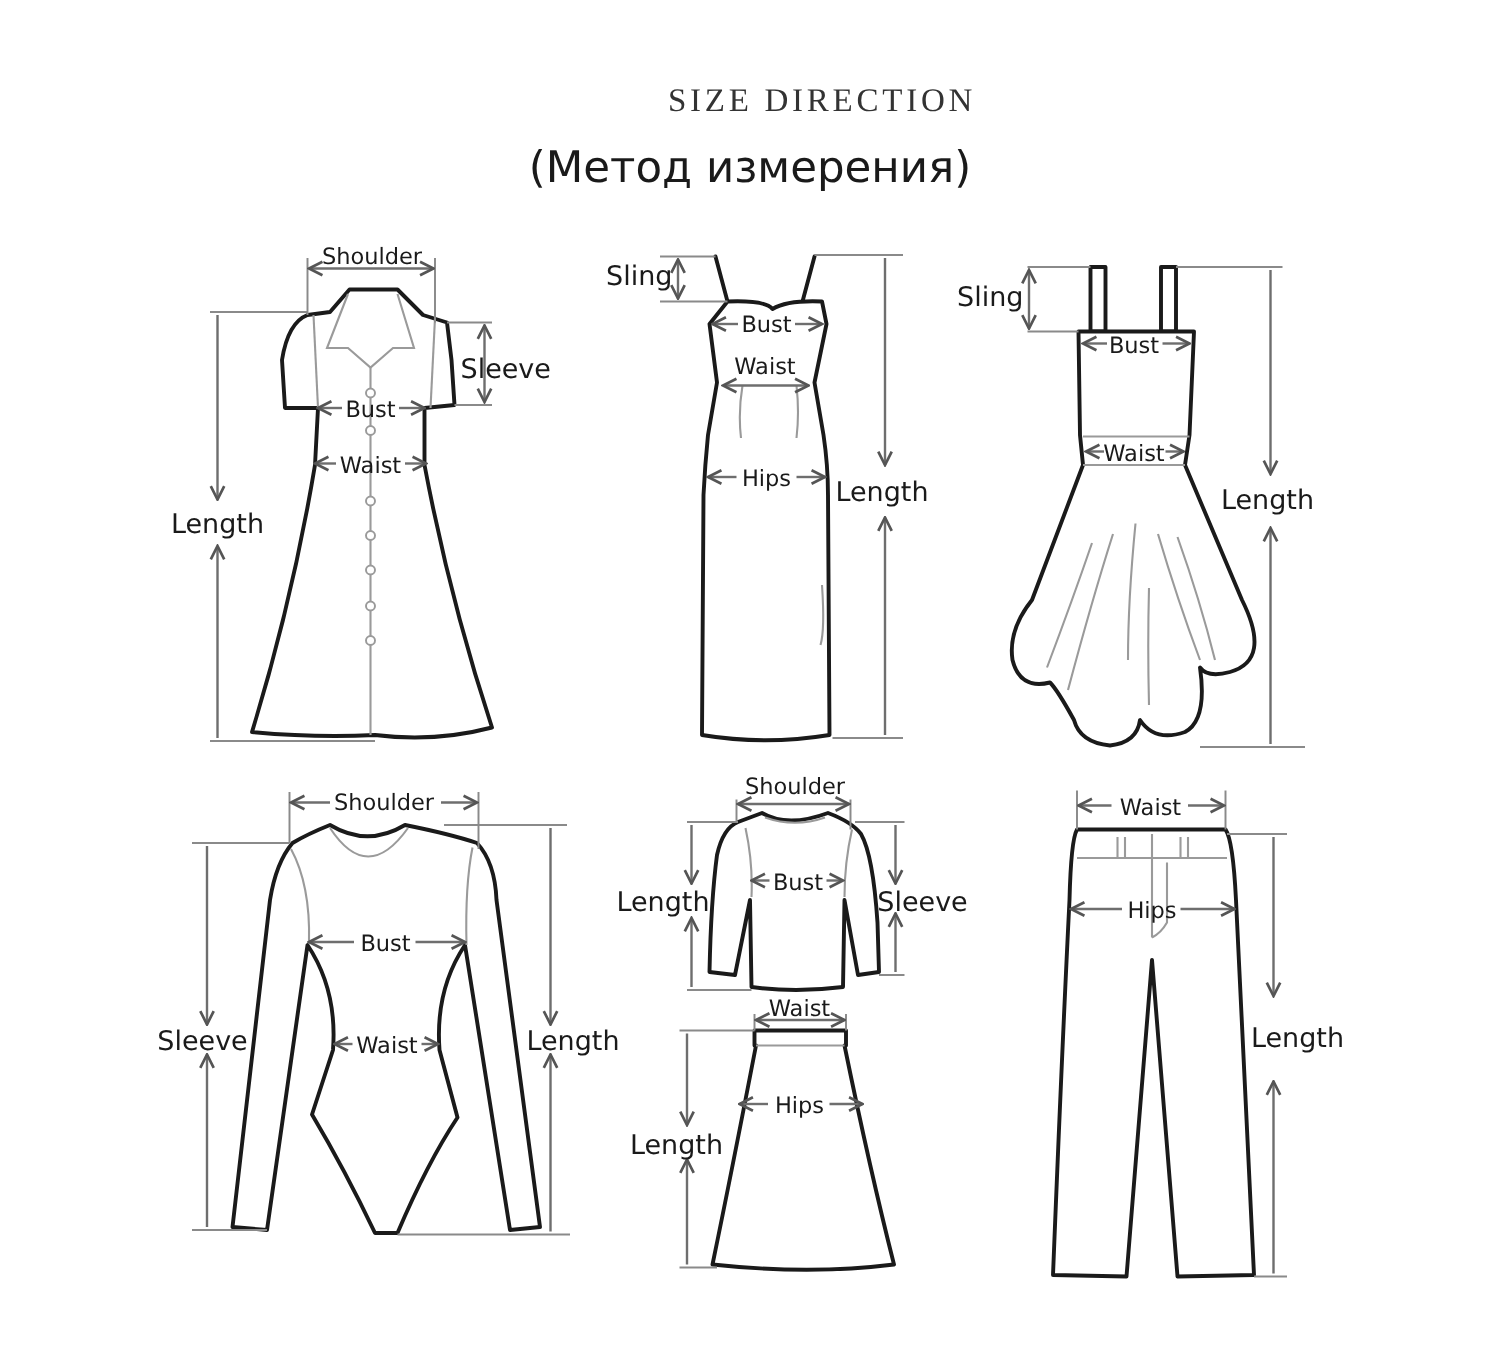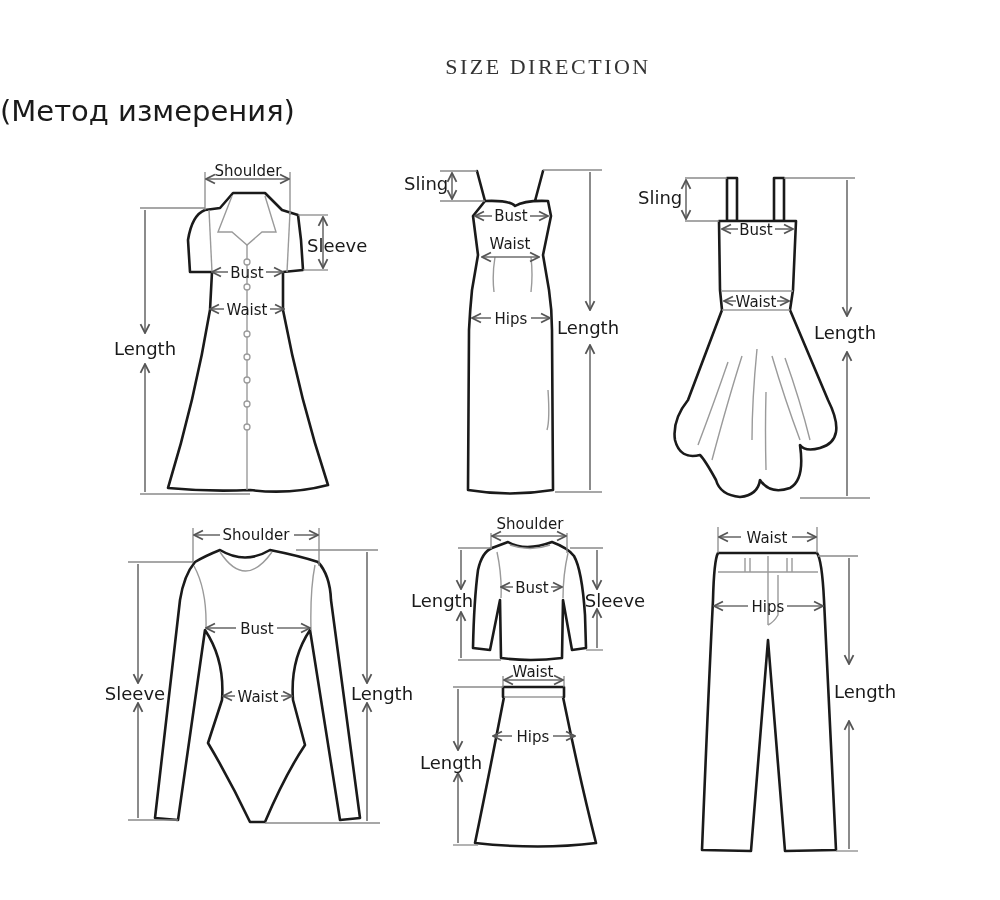--- a/index.html
+++ b/index.html
@@ -1,18 +1,18 @@
 <!DOCTYPE html>
 <html><head>
 <meta charset="utf-8">
 <style>
   html, body { margin:0; padding:0; background:#ffffff; }
   body { width:1000px; height:900px; position:relative; overflow:hidden; font-family:"Liberation Sans", sans-serif; }
   #title { position:absolute; top:54px; left:0; width:1000px; text-align:center; font-family:"Liberation Serif", serif; font-size:22px; letter-spacing:2.5px; color:#333333;padding-left:48px; }
-  #subtitle { position:absolute; top:94px; left:0; width:1000px; text-align:left; font-family:"DejaVu Sans", sans-serif; font-size:29px; color:#1a1a1a; }
+  #subtitle { position:absolute; top:94px; left:0; width:1000px; text-align:center; font-family:"DejaVu Sans", sans-serif; font-size:29px; color:#1a1a1a; }
   svg#diagram { position:absolute; left:0; top:0; }
   .garment { fill:#ffffff; stroke:#1a1a1a; stroke-width:2.6; stroke-linejoin:round; stroke-linecap:round; }
   .detail { fill:none; stroke:#9a9a9a; stroke-width:1.4; }
   .mline { stroke:#6e6e6e; stroke-width:1.6; fill:none; }
   .ext { stroke:#8a8a8a; stroke-width:1.3; fill:none; }
   .lbl { font-family:"DejaVu Sans", sans-serif; fill:#1a1a1a; }
   .lbl-s { font-size:15px; }
   .lbl-m { font-size:18px; }
   .btn { fill:#ffffff; stroke:#9a9a9a; stroke-width:1.3; }
 </style>

